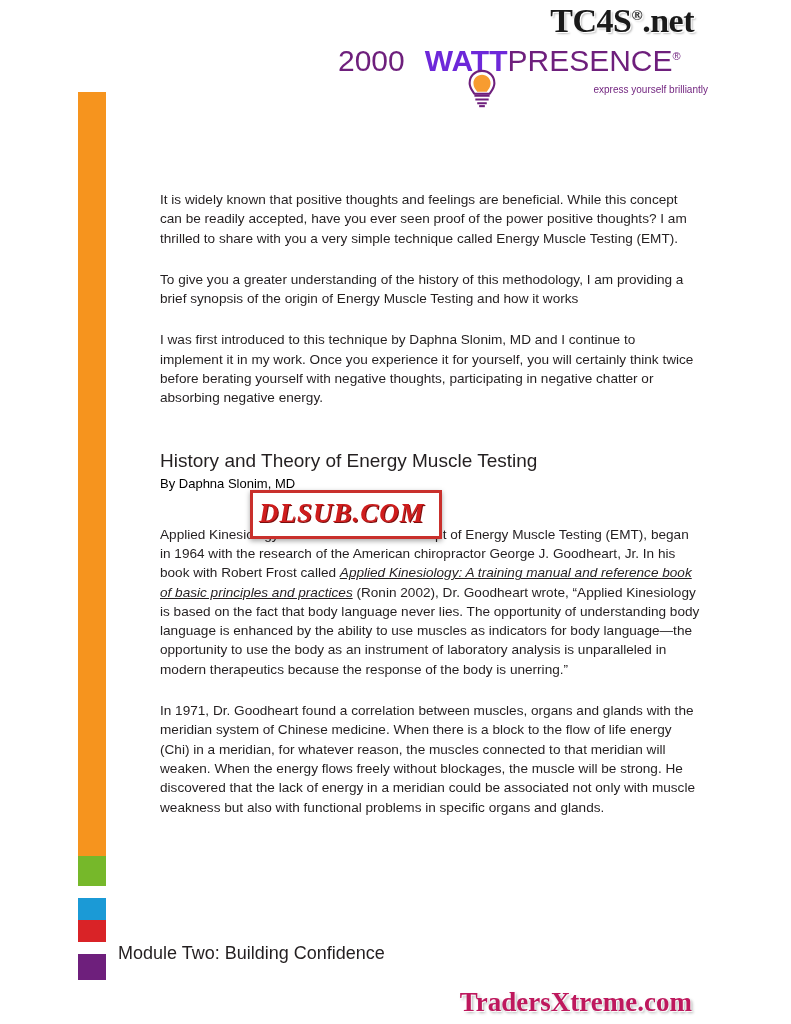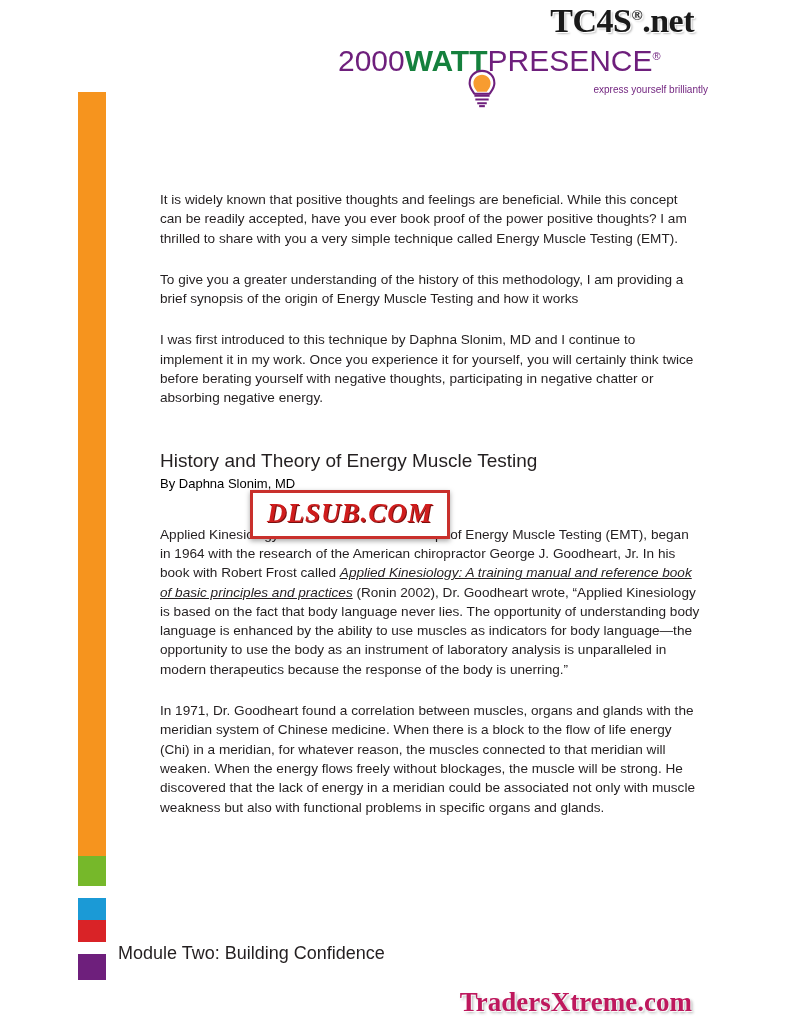--- a/index.html
+++ b/index.html
@@ -44,21 +44,21 @@
     font-weight: bold;
     font-size: 27px;
     color: #be185d;
     text-shadow: 1px 1px 0 rgba(255,255,255,.9), 2px 2px 3px rgba(0,0,0,.3);
     white-space: nowrap;
   }
   .wm-dlsub {
     position: absolute;
     left: 250px;
     top: 490px;
-    padding: 5px 14px 7px 14px;
+    padding: 5px 14px 7px 6px;
     background: #ffffff;
     border: 3px solid #c9302c;
     box-shadow: 0 2px 5px rgba(0,0,0,.35);
     font-family: "Liberation Serif", serif;
     font-weight: bold;
     font-style: italic;
     font-size: 27px;
     letter-spacing: 1px;
     color: #d01d1d;
     text-shadow: 1px 1px 0 #7a0f0f;
@@ -102,21 +102,21 @@
   .logo-line1 {
     position: absolute;
     left: 0;
     top: 0;
     font-family: "Liberation Sans", sans-serif;
     font-size: 30px;
     letter-spacing: 0px;
     white-space: nowrap;
   }
   .logo-1000 { color: #6e1f7c; font-weight: normal; }
-  .logo-watt { color: #15803d; font-weight: bold; }
+  .logo-watt { color: #6d28d9; font-weight: bold; margin-left: 20px; }
   .logo-presence { color: #6e1f7c; font-weight: normal; }
   .logo-reg {
     font-size: 11px;
     vertical-align: super;
     color: #6e1f7c;
   }
   .logo-tag {
     position: absolute;
     right: 6px;
     top: 40px;
@@ -203,21 +203,21 @@
     <div class="bar-green"></div>
     <div class="bar-white"></div>
     <div class="bar-blue"></div>
     <div class="bar-red"></div>
     <div class="bar-white"></div>
     <div class="bar-purple"></div>
   </div>
 
   <div class="content">
 
-    <p class="body">It is widely known that positive thoughts and feelings are beneficial.  While this concept can be readily accepted, have you ever book proof of the power positive thoughts?  I am thrilled to share with you a very simple technique called Energy Muscle Testing (EMT).</p>
+    <p class="body">It is widely known that positive thoughts and feelings are beneficial.  While this concept can be readily accepted, have you ever seen proof of the power positive thoughts?  I am thrilled to share with you a very simple technique called Energy Muscle Testing (EMT).</p>
     <p class="body">To give you a greater understanding of the history of this methodology, I am providing a brief synopsis of the origin of Energy Muscle Testing and how it works</p>
     <p class="body">I was first introduced to this technique by Daphna Slonim, MD and I continue to implement it in my work.  Once you experience it for yourself, you will certainly think twice before berating yourself with negative thoughts, participating in negative chatter or absorbing negative energy.</p>
 
     <h2 class="section-title">History and Theory of Energy Muscle Testing</h2>
     <div class="byline">By Daphna Slonim, MD</div>
 
     <p class="body"><span>Applied Kinesiology that addressed the concept of Energy Muscle Testing (EMT), began in 1964 with the research of the American chiropractor George J. Goodheart, Jr. In his book with Robert Frost called </span><span class="ul-italic">Applied Kinesiology: A training manual and reference book of basic principles and practices</span><span> (Ronin 2002), Dr. Goodheart wrote, “Applied Kinesiology is based on the fact that body language never lies. The opportunity of understanding body language is enhanced by the ability to use muscles as indicators for body language—the opportunity to use the body as an instrument of laboratory analysis is unparalleled in modern therapeutics because the response of the body is unerring.”</span></p>
 
     <p class="body">In 1971, Dr. Goodheart found a correlation between muscles, organs and glands with the meridian system of Chinese medicine. When there is a block to the flow of life energy (Chi) in a meridian, for whatever reason, the muscles connected to that meridian will weaken.  When the energy flows freely without blockages, the muscle will be strong. He discovered that the lack of energy in a meridian could be associated not only with muscle weakness but also with functional problems in specific organs and glands.</p>
   </div>

